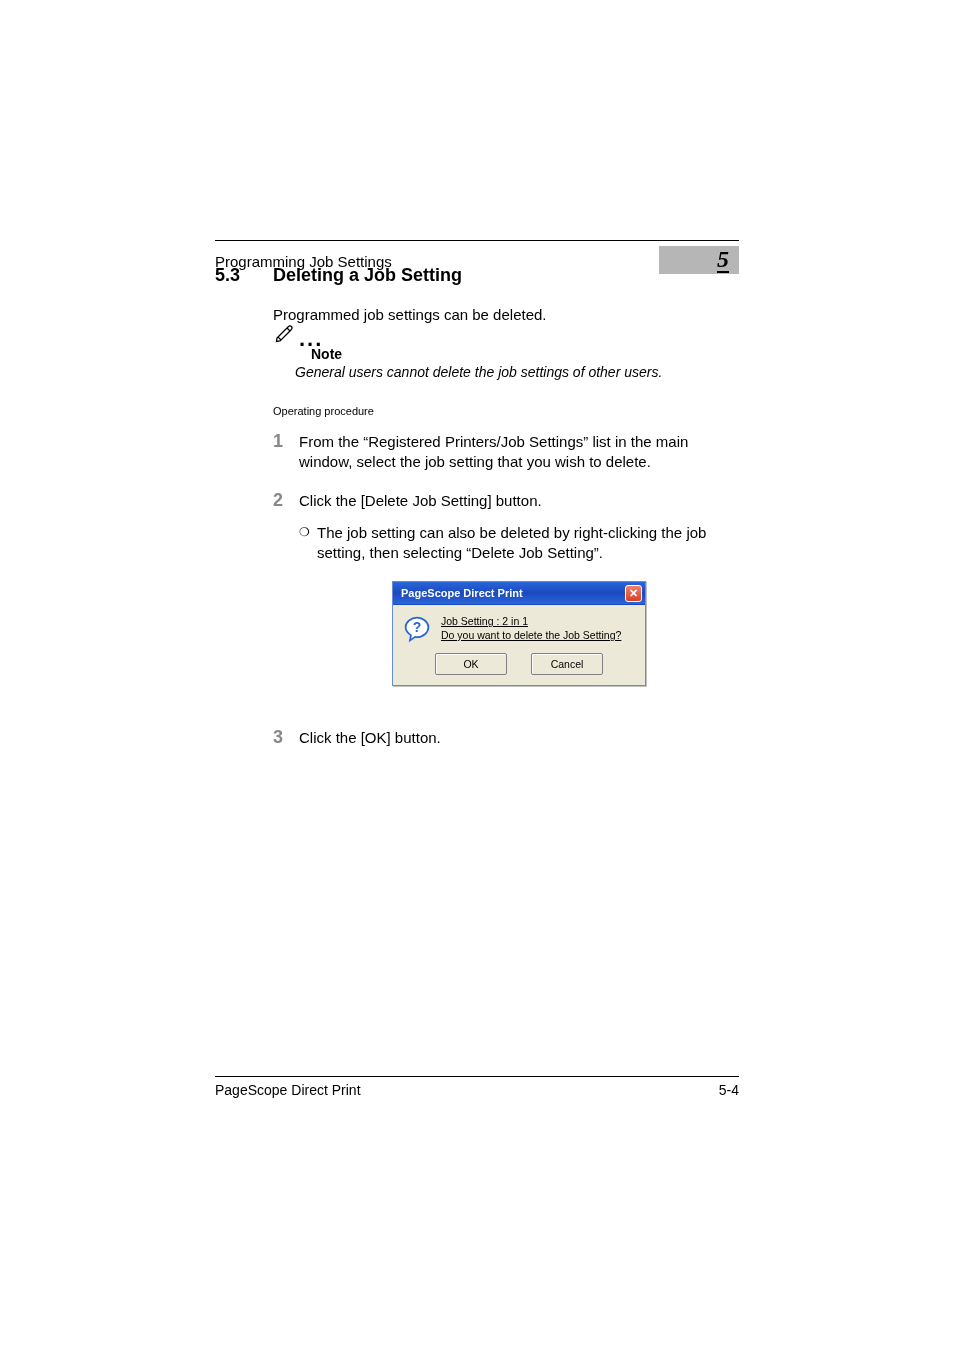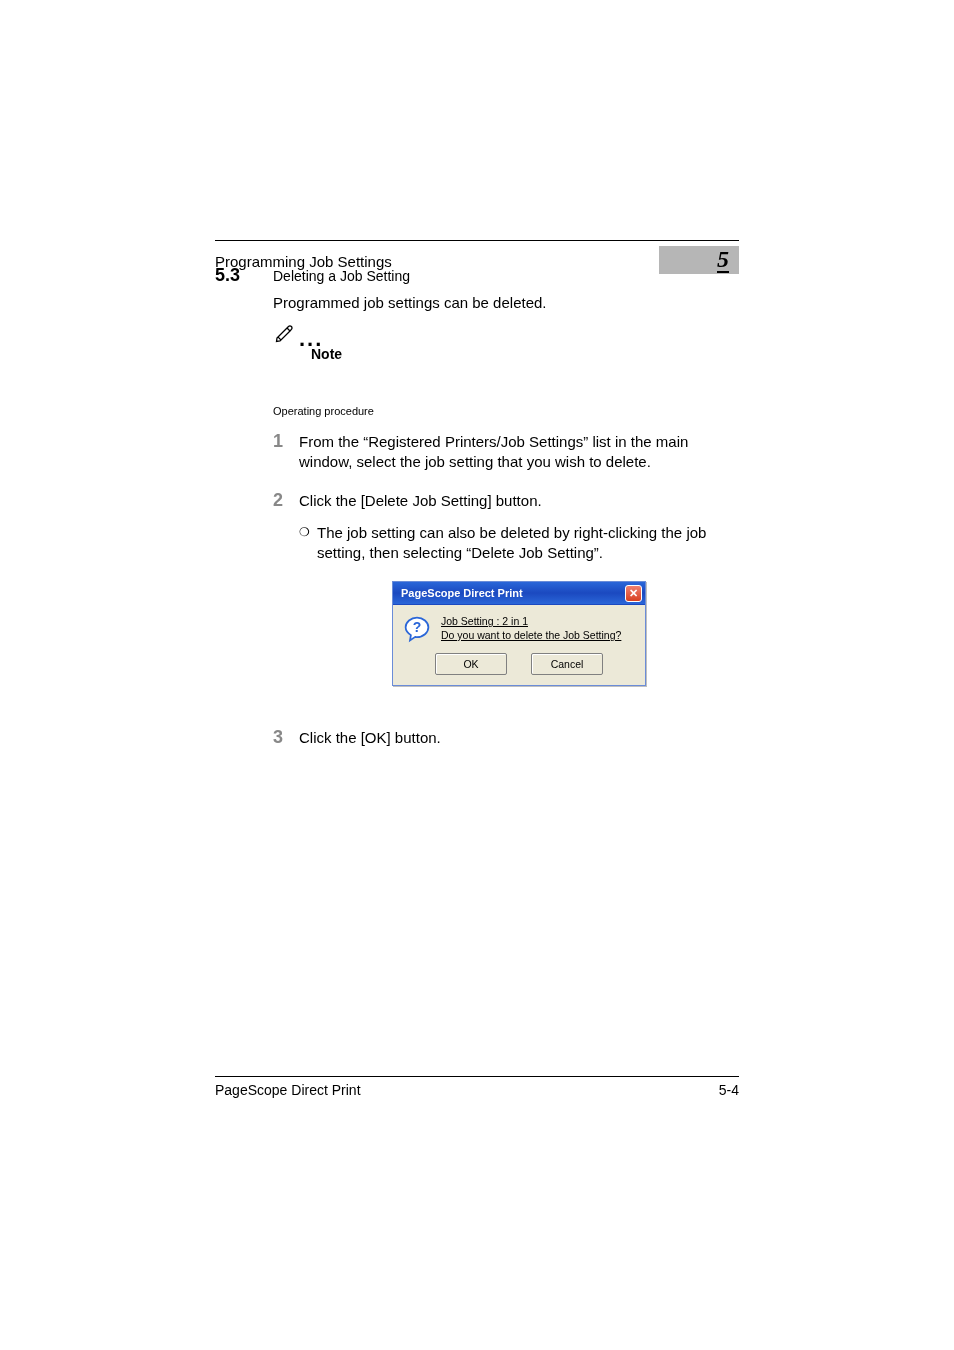--- a/index.html
+++ b/index.html
@@ -69,26 +69,26 @@
     right: 215px;
     display: flex;
     align-items: baseline;
   }
   .section-num {
     width: 58px;
     font-weight: bold;
     font-size: 18px;
   }
   .section-title {
-    font-weight: normal;
-    font-size: 14px;
+    font-weight: bold;
+    font-size: 18px;
   }
   .section-intro {
     position: absolute;
-    top: 294px;
+    top: 306px;
     left: 273px;
     right: 215px;
     font-size: 15px;
   }
   
   .note-block {
     position: absolute;
     top: 320px;
     left: 273px;
     right: 215px;
@@ -294,20 +294,21 @@
       <span class="note-icon">
         <svg viewBox="0 0 24 24">
           <path d="M4 17 L14 7 L15.5 5.5 C16.3 4.7 17.6 4.7 18.4 5.5 C19.2 6.3 19.2 7.6 18.4 8.4 L17 10 L7 20 L3.5 20.5 L4 17 Z" fill="none" stroke="#000" stroke-width="1.3"></path>
           <line x1="14" y1="7" x2="17" y2="10" stroke="#000" stroke-width="1.3"></line>
           <line x1="5" y1="16" x2="8" y2="19" stroke="#000" stroke-width="1.1"></line>
         </svg>
       </span>
       <span class="note-dots">...</span>
     </div>
     <div class="note-label">Note</div>
+    <div class="note-text">General users cannot delete the job settings of other users.</div>
   </div>
 
   <div class="op-heading">Operating procedure</div>
 
   <div class="steps">
 
     <div class="step">
       <div class="n">1</div>
       <div class="body">
         <span>From the “Registered Printers/Job Settings” list in the main window, select the job setting that you wish to delete.</span>

